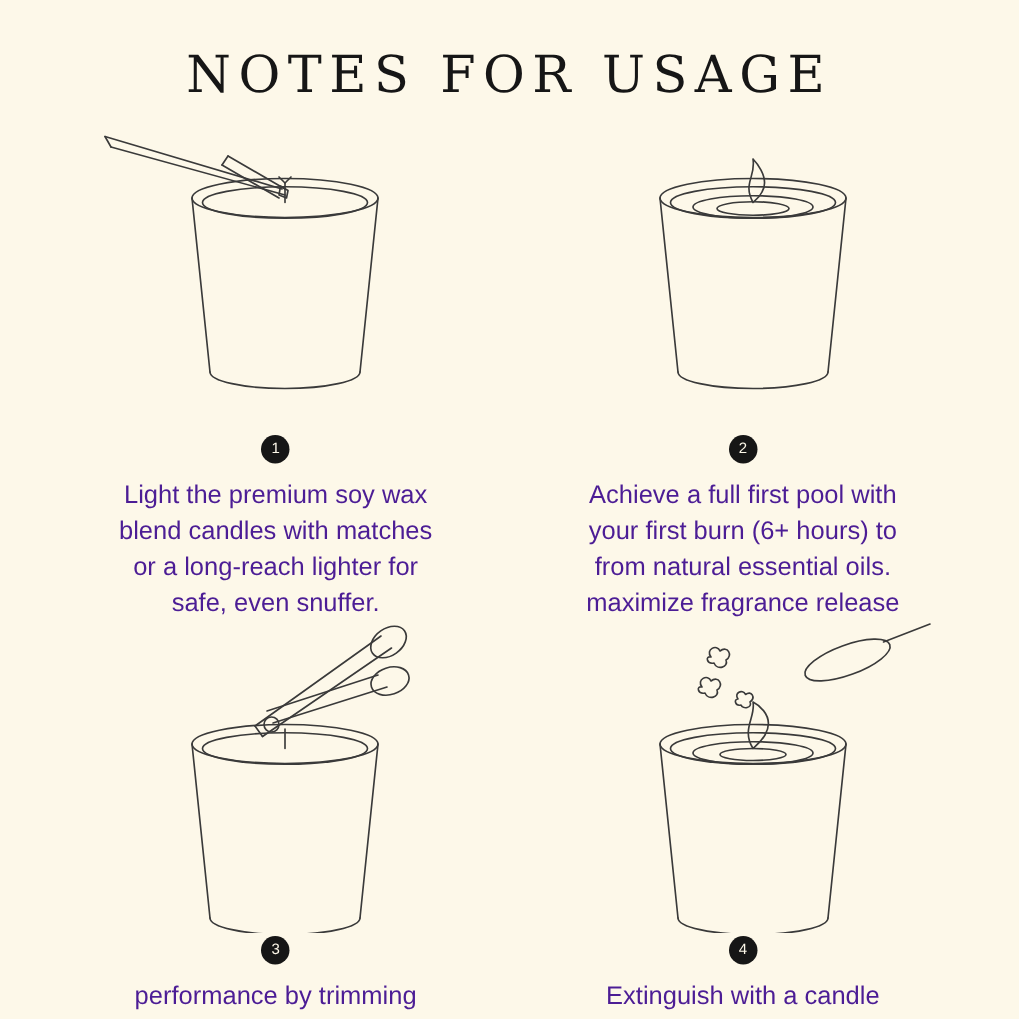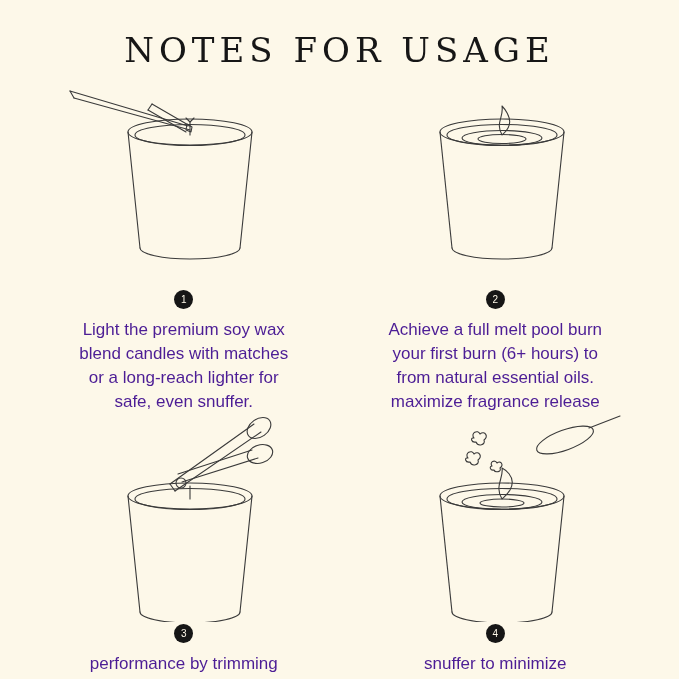--- a/index.html
+++ b/index.html
@@ -135,21 +135,21 @@
           <ellipse cx="150" cy="47" rx="55" ry="10.5"></ellipse>
 
           <ellipse cx="150" cy="50" rx="40" ry="7.5"></ellipse>
           <ellipse cx="150" cy="51" rx="24" ry="4.5"></ellipse>
 
           <path d="M150 47 C143 34 152 30 150 18 C150 18 162 30 156 40 C154 44 152 45 150 47 Z"></path>
         </svg>
       </div>
       <div class="badge">2</div>
       <div class="caption">
-        <span class="ln">Achieve a full melt pool burn</span>
+        <span class="ln">Achieve a full first pool with</span>
         <span class="ln">your first burn (6+ hours) to</span>
         <span class="ln">from natural essential oils.</span>
         <span class="ln">maximize fragrance release</span>
       </div>
     </div>
 
     <div class="cell row2">
       <div class="art">
         <svg width="300" height="208" viewBox="0 0 300 208" fill="none" stroke="#3a3a3a" stroke-width="1.1" stroke-linecap="round" stroke-linejoin="round">
 
@@ -195,19 +195,20 @@
           <ellipse cx="213" cy="26" rx="30" ry="10" transform="rotate(-20 213 26)"></ellipse>
           <path d="M237 14 L268 2"></path>
 
           <path d="M122 24 c-4 -5 4 -9 6 -4 c5 -4 9 3 4 6 c2 5 -6 7 -8 2 c-5 1 -6 -5 -2 -4 z"></path>
           <path d="M116 44 c-4 -5 4 -9 6 -4 c5 -4 9 3 4 6 c2 5 -6 7 -8 2 c-5 1 -6 -5 -2 -4 z"></path>
           <path d="M140 52 c-3 -4 3 -7 5 -3 c4 -3 7 2 3 5 c2 4 -5 5 -6 2 c-4 1 -5 -4 -2 -4 z"></path>
         </svg>
       </div>
       <div class="badge">4</div>
       <div class="caption">
+        <span class="ln">Extinguish with a candle</span>
         <span class="ln">snuffer to minimize</span>
 
       </div>
     </div>
 
   </div>
 </div>
 
 </body></html>

